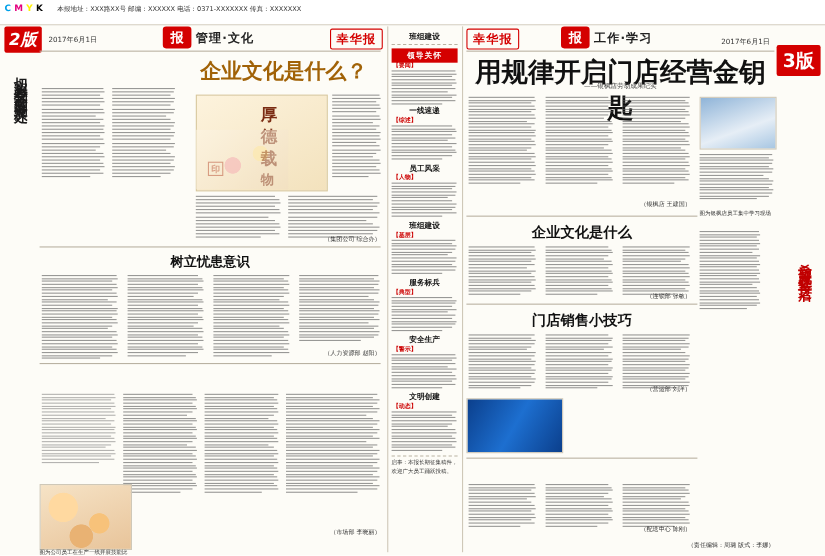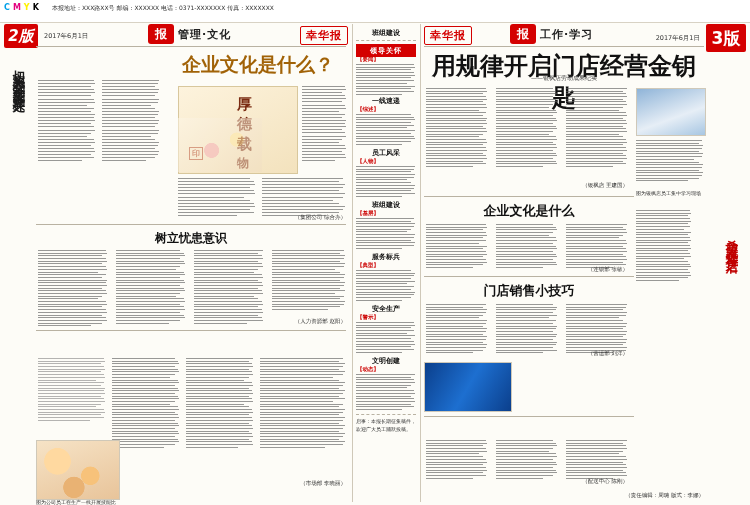--- a/index.html
+++ b/index.html
@@ -10,21 +10,21 @@
   .masthead{position:absolute;left:0;top:0;width:750px;height:22px;background:#fff;border-bottom:1px solid #d8d2c4;}
   .cmyk{position:absolute;left:3px;top:3px;font-size:8px;letter-spacing:1px;font-weight:bold;}
   .cmyk i{font-style:normal;padding:0 1px;}
   .c-c{color:#00a0e9}.c-m{color:#e4007f}.c-y{color:#fff100}.c-k{color:#000}
   .mast-meta{position:absolute;left:52px;top:4px;font-size:6px;color:#333;}
 
   
   .pagebadge{position:absolute;display:flex;align-items:center;justify-content:center;
     width:34px;height:24px;background:#d40000;color:#fff;font-size:15px;font-weight:bold;border-radius:2px;}
   .pagebadge.left{left:4px;top:24px;font-style:italic;}
-  .pagebadge.right{right:4px;top:24px;width:40px;height:28px;font-size:17px;}
+  .pagebadge.right{right:4px;top:41px;width:40px;height:28px;font-size:17px;}
   .pagedate{position:absolute;font-size:6.5px;color:#333;}
   .pagedate.left{left:44px;top:32px;}
   .pagedate.right{right:50px;top:34px;}
 
   
   .nameplate{position:absolute;display:flex;align-items:center;gap:4px;}
   .np-logo{width:26px;height:20px;background:#d40000;border-radius:3px;color:#fff;display:flex;align-items:center;justify-content:center;font-size:12px;font-weight:bold;}
   .np-title{font-size:11px;font-weight:bold;color:#222;letter-spacing:1px;}
   .np-brand{border:1px solid #d40000;color:#d40000;font-size:11px;font-weight:bold;padding:1px 5px;border-radius:2px;letter-spacing:1px;}
 

